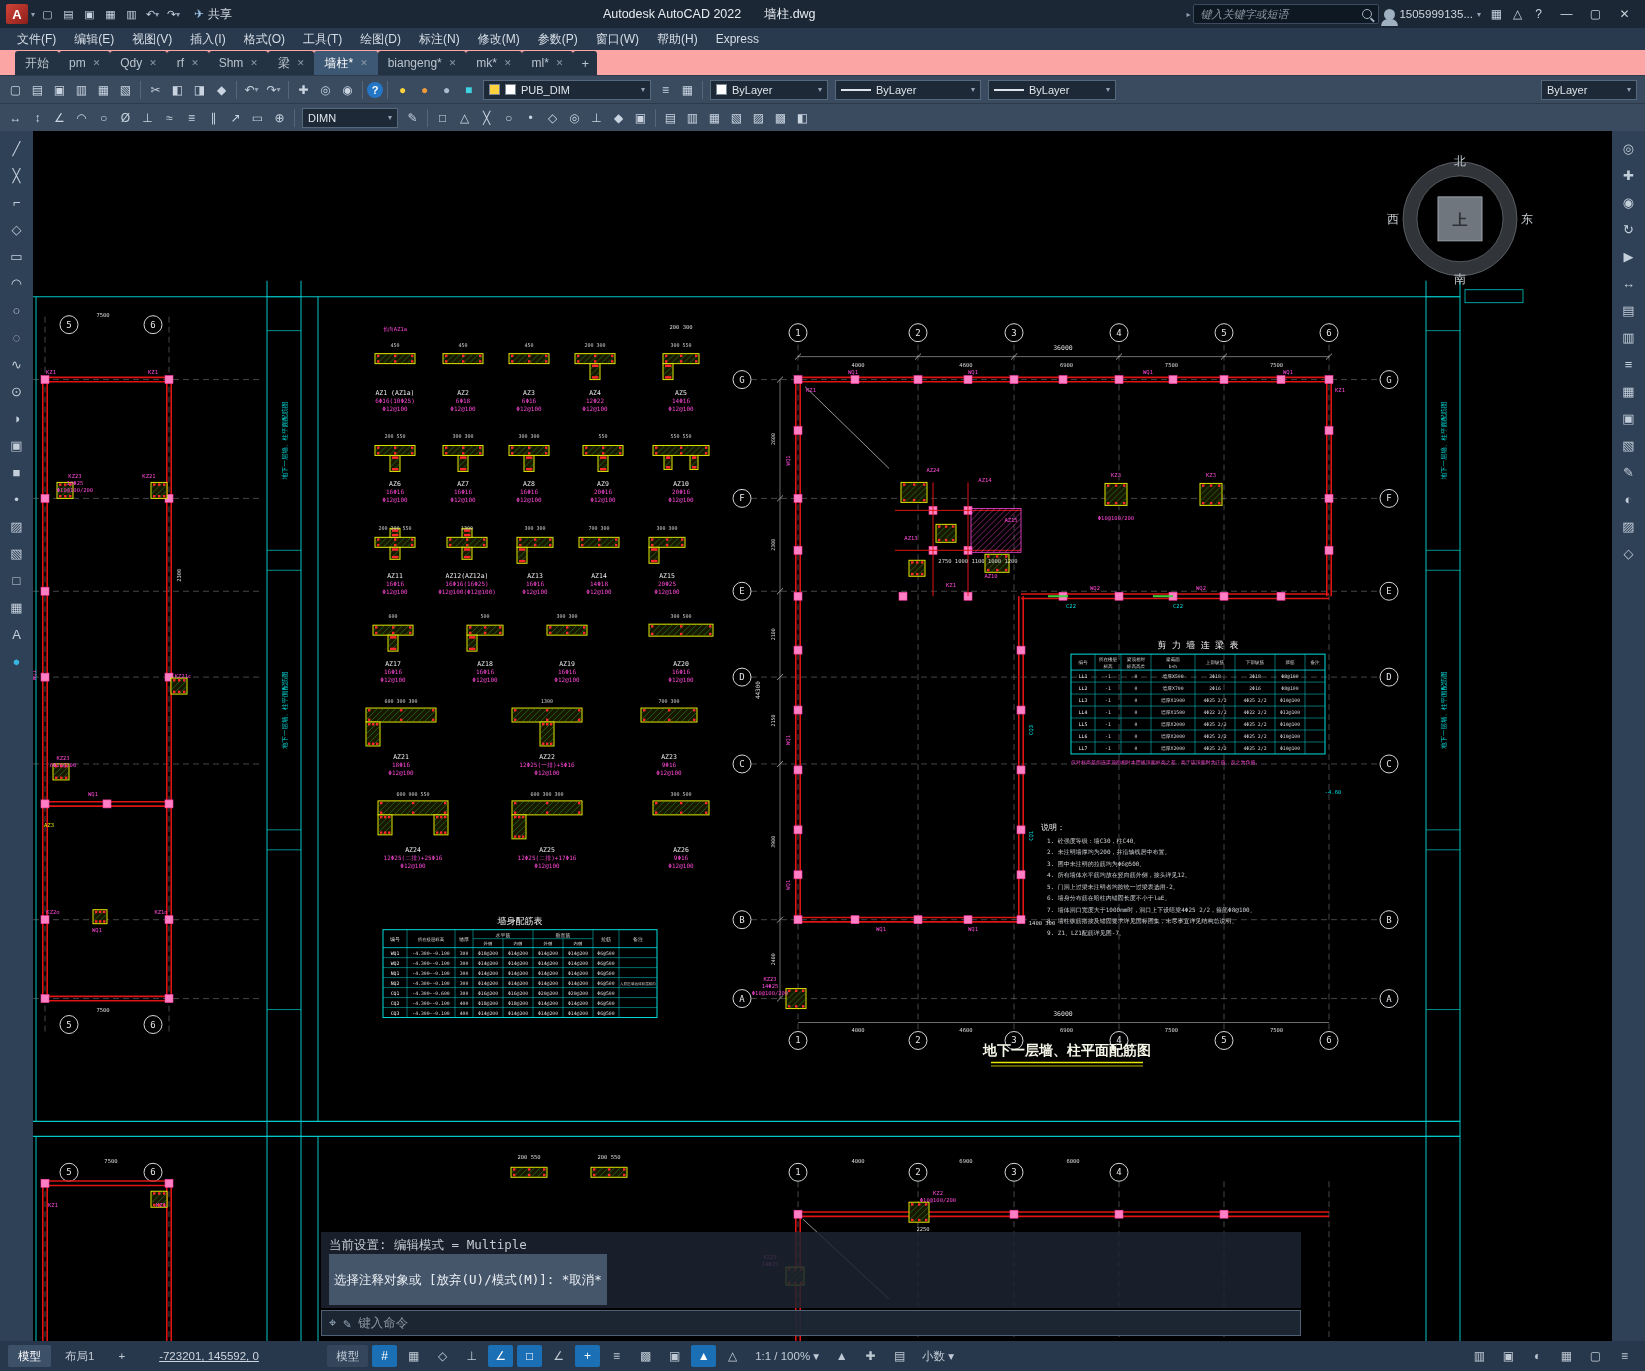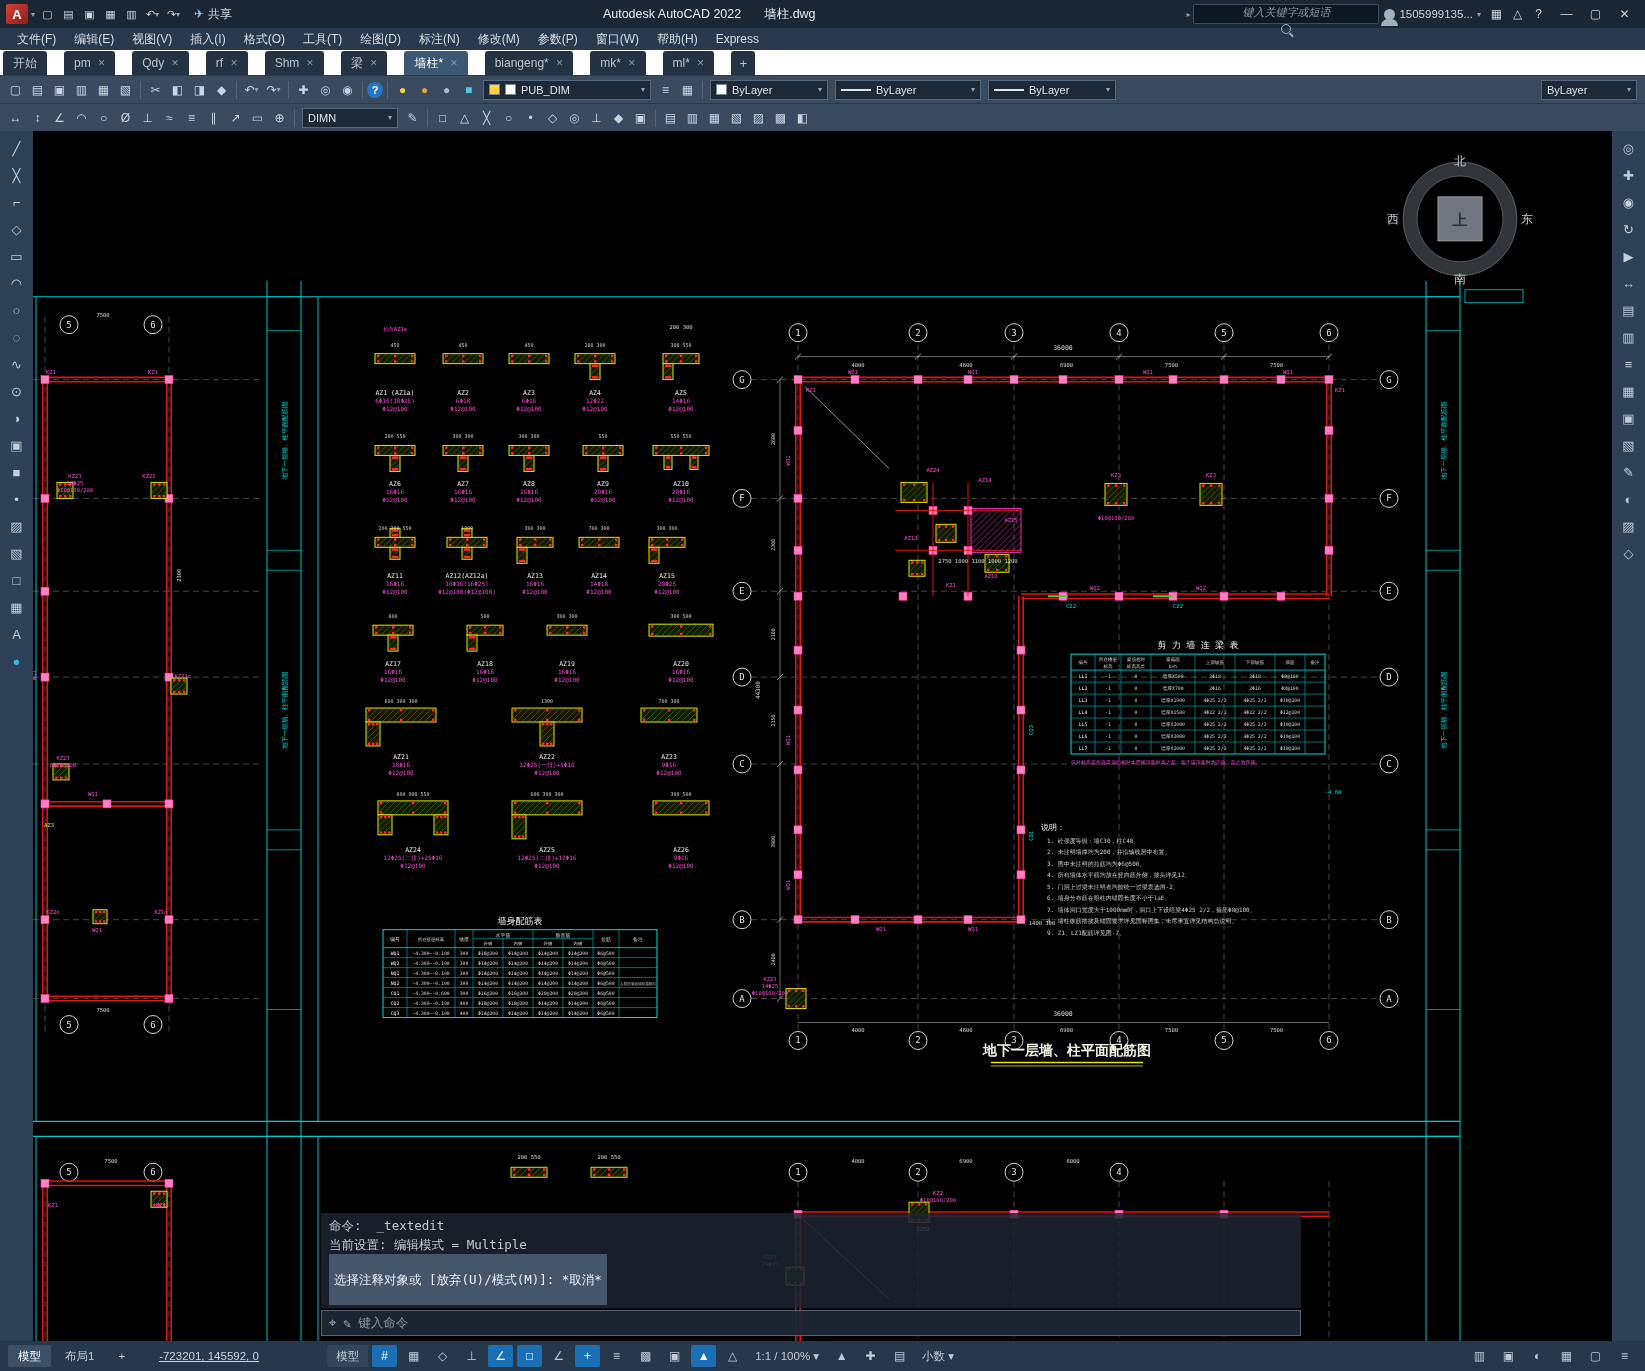--- a/index.html
+++ b/index.html
@@ -14,39 +14,39 @@
         color:#fff;font-weight:bold;font-size:13px;display:flex;align-items:center;
         justify-content:center;border-radius:2px;}
   .car{color:#93a2b2;font-size:8px;}
   .qat{display:flex;align-items:center;gap:2px;}
   .tb-icon{width:21px;height:21px;display:flex;align-items:center;justify-content:center;
            color:#c9d4e0;font-size:12px;border-radius:2px;}
   .qat .tb-icon{width:19px;height:19px;font-size:11px;}
   .share{display:flex;align-items:center;gap:4px;margin-left:8px;color:#cfd7df;}
   .tb-center{flex:1;text-align:center;font-size:12.5px;color:#e6ebf0;white-space:nowrap;overflow:hidden;}
   .search{width:172px;height:18px;background:#0e1823;border:1px solid #3c4c5e;color:#8b97a4;
-          font-size:11px;display:flex;align-items:center;padding:0 6px;border-radius:2px;gap:4px;flex-direction:column;}
+          font-size:11px;display:flex;align-items:center;padding:0 6px;border-radius:2px;gap:4px;}
   .search span:first-child{flex:1;font-style:italic;}
   .mag{width:8px;height:8px;border:1.5px solid #9fb0c0;border-radius:50%;position:relative;flex:0 0 auto;}
   .mag:after{content:'';position:absolute;width:5px;height:1.5px;background:#9fb0c0;
              transform:rotate(45deg);right:-4px;bottom:-2px;}
   .user{display:flex;align-items:center;gap:4px;font-size:11.5px;color:#cfd7df;margin:0 2px;}
   .uicon{width:11px;height:11px;border-radius:50%;background:#9fb0c0;position:relative;}
   .uicon:after{content:'';position:absolute;left:-3px;top:10px;width:17px;height:7px;
                border-radius:7px 7px 0 0;background:#9fb0c0;}
   .winbtn{width:29px;height:28px;display:flex;align-items:center;justify-content:center;
           color:#c9d1d9;font-size:12px;}
 
   
   .menubar{flex:0 0 22px;background:#2a3a4e;display:flex;align-items:center;
            font-size:12px;color:#d5dde6;padding-left:8px;}
   .menu-item{padding:0 9px;height:22px;display:flex;align-items:center;white-space:nowrap;}
 
   
-  .filetabs{flex:0 0 25px;background:#ffffff;display:flex;align-items:flex-end;padding-left:3px;gap:17px;}
+  .filetabs{flex:0 0 25px;background:#fca5a5;display:flex;align-items:flex-end;padding-left:15px;gap:0;}
   .ftab{height:24px;display:flex;align-items:center;padding:0 10px;background:#243343;
         color:#b9c3cd;font-size:12px;gap:7px;border-radius:3px 3px 0 0;white-space:nowrap;}
   .ftab.active{background:#3d5874;color:#fff;}
   .ftab .close{font-size:9px;color:#8d99a5;}
   .ftab.newtab{padding:0 8px;font-size:13px;}
 
   
   .toolbar{flex:0 0 27px;background:#3a4b60;display:flex;align-items:center;
            padding:0 5px;gap:1px;border-top:1px solid #2c3a4c;}
   .tb-sep{width:1px;height:18px;background:#55667a;margin:0 3px;flex:0 0 auto;}
@@ -1990,21 +1990,20 @@
               <text x="1427" y="34" fill="#c6ccd2" font-size="12" text-anchor="middle">北</text>
               <text x="1427" y="152" fill="#c6ccd2" font-size="12" text-anchor="middle">南</text>
               <text x="1360" y="92" fill="#c6ccd2" font-size="12" text-anchor="middle">西</text>
               <text x="1494" y="92" fill="#c6ccd2" font-size="12" text-anchor="middle">东</text>
             </g>
           </g>
         </svg>
 
       <div class="cmd">
         <div class="cmd-hist">
-          <div>命令:  _textedit</div>
           <div>当前设置: 编辑模式 = Multiple</div>
           <div>选择注释对象或 [放弃(U)/模式(M)]: *取消*</div>
         </div>
         <div class="cmd-input">
           <span class="ci">⌖</span>
           <span class="ci">✎</span>
           <span>键入命令</span>
         </div>
       </div>
     </div>

